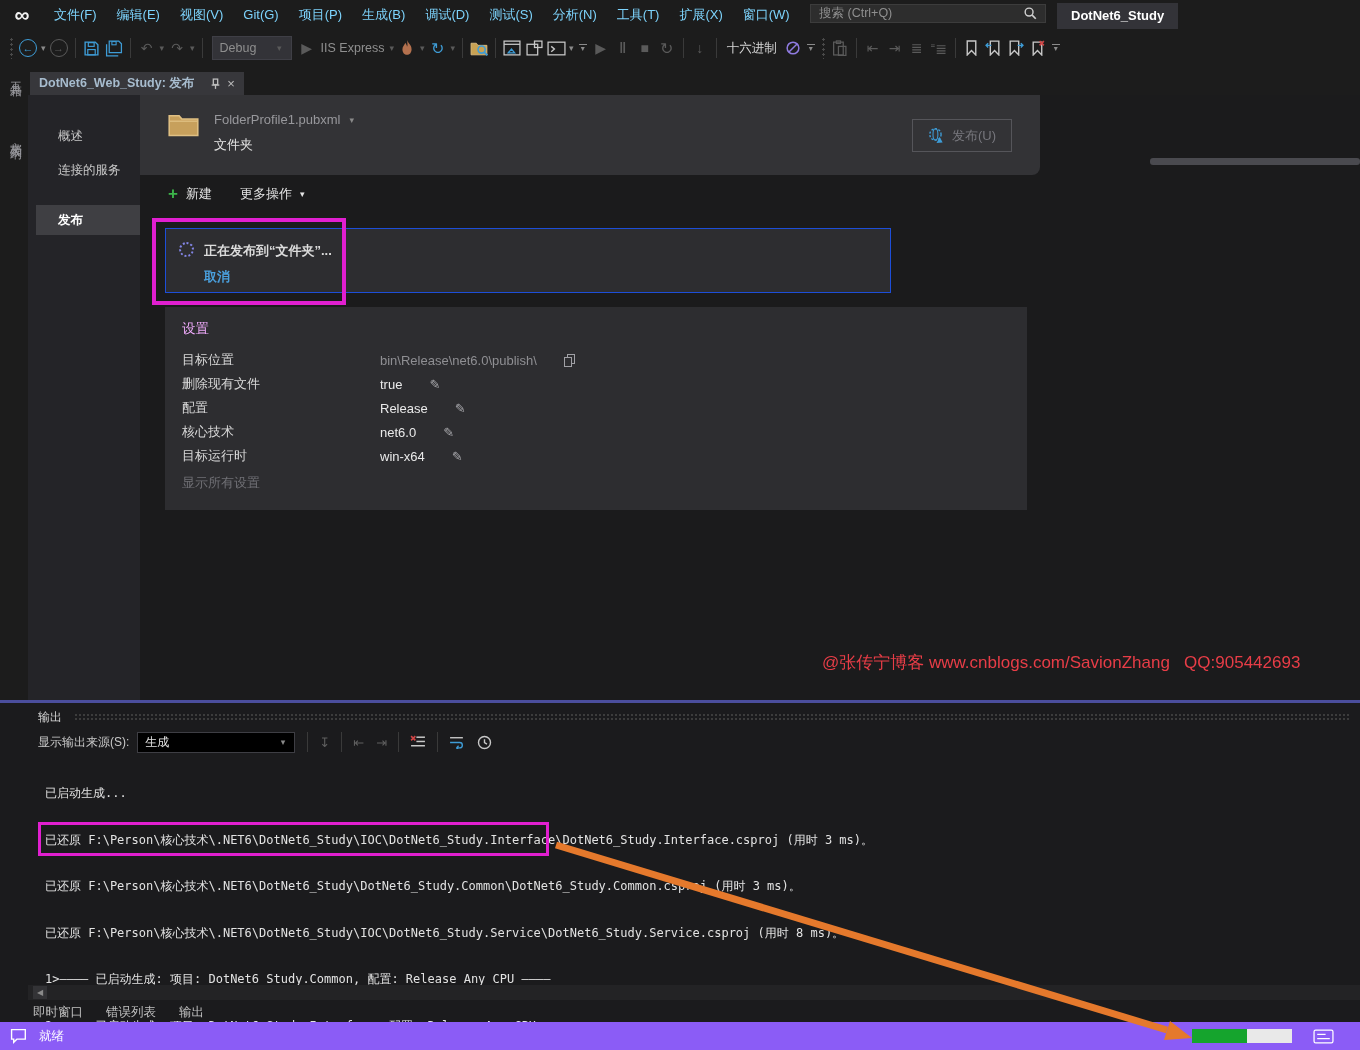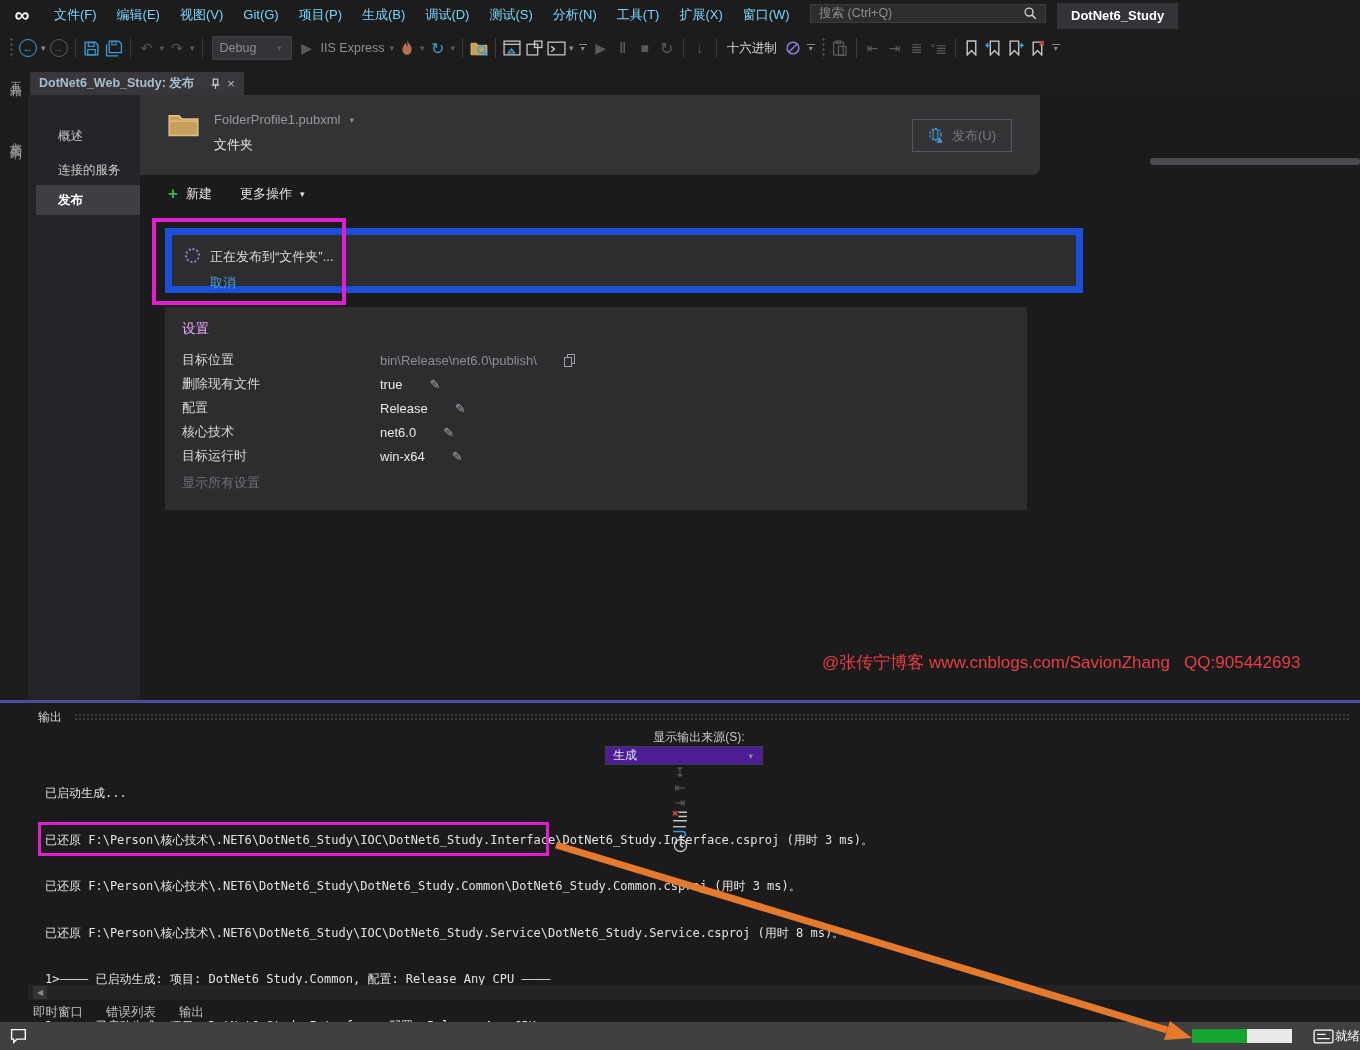--- a/index.html
+++ b/index.html
@@ -62,22 +62,22 @@
   .publish-btn { position:absolute; right:28px; top:24px; width:100px; height:33px;
     border:1px solid #55555A; display:flex; align-items:center; justify-content:center; gap:7px;
     font-size:13px; color:#77777D; background:transparent; }
   .hdr-folder { position:absolute; left:27px; top:16px; }
   .hscroll-thumb { position:absolute; left:1122px; top:63px; width:210px; height:7px;
     background:#4A4A4F; border-radius:3px; }
   .actions-row { position:absolute; left:140px; top:88px; height:22px; display:flex;
     align-items:center; gap:6px; font-size:13px; color:#E6E6E6; }
   .plus { color:#3CB44A; font-size:17px; font-weight:bold; margin-right:2px; }
   .more-actions { margin-left:22px; display:flex; align-items:center; gap:6px; }
-  .progress-box { position:absolute; left:137px; top:133px; width:918px; height:65px;
-    background:#2D2D30; border:7px solid #1d4ed8; }
+  .progress-box { position:absolute; left:137px; top:133px; width:726px; height:65px;
+    background:#2D2D30; border:1px solid #1d4ed8;font-weight:bold; }
   .spinner { position:absolute; left:13px; top:13px; width:15px; height:15px;
     border:2px dotted #8486E8; border-radius:50%; }
   .progress-text { position:absolute; left:38px; top:13px; font-size:13px; color:#DCDCDC; }
   .cancel-link { position:absolute; left:38px; top:39px; font-size:13px; color:#4AA0DE; }
   .magenta-1 { position:absolute; left:124px; top:123px; width:194px; height:87px;
     border:4px solid #E11FD0; z-index:20; }
   .settings-card { position:absolute; left:137px; top:212px; width:862px; height:203px; background:#2D2D30; }
   .settings-title { position:absolute; left:17px; top:13px; font-size:13.5px; color:#f0abfc; }
   .s-row { position:absolute; left:17px; height:24px; display:flex; align-items:center; }
   .s-label { width:198px; font-size:13px; color:#D8D8D8; }
@@ -90,40 +90,40 @@
   .copy-ico i.f { left:3px; top:0; }
   .show-all { position:absolute; left:17px; top:167px; font-size:13px; color:#707075; }
   .watermark { position:absolute; left:794px; top:556px; font-size:17px; color:#E83D47; white-space:pre; }
   
   .output-panel { position:absolute; left:0; top:700px; width:1360px; height:322px;
     background:#1B1B1D; border-top:3px solid #4B4E9D; }
   .op-title-row { position:absolute; left:0; top:6px; width:1360px; height:16px; display:flex; align-items:center; }
   .op-title { font-size:12px; color:#D4D4D4; margin-left:38px; }
   .op-dots { flex:1; height:9px; margin:0 10px 0 12px;
     background-image:radial-gradient(#3C3C3C 1px, transparent 1.2px); background-size:4px 4px; }
-  .op-controls { position:absolute; left:0; top:26px; width:1360px; height:26px; display:flex; align-items:center;flex-direction:column; }
+  .op-controls { position:absolute; left:0; top:26px; width:1360px; height:26px; display:flex; align-items:center; }
   .op-src-label { font-size:12px; color:#C8C8C8; margin-left:38px; }
-  .op-dd { width:158px; height:21px; background:#4c1d95; border:1px solid #3E3E44; margin-left:8px;
+  .op-dd { width:158px; height:21px; background:#000000; border:1px solid #3E3E44; margin-left:8px;
     display:flex; align-items:center; font-size:12px; color:#E4E4E4; padding:0 7px; }
   .op-dd .dd-label { flex:1; }
   .op-ico { margin:0 6px; display:flex; align-items:center; color:#5F5F5F; font-size:13px; }
   .op-ico.lit { color:#C8C8C8; }
   .output-text { position:absolute; left:45px; top:52px; font-family:"DejaVu Sans Mono", monospace;
     font-size:12px; line-height:15.5px; color:#E2E2E2; white-space:pre; }
   .magenta-2 { position:absolute; left:38px; top:119px; width:511px; height:34px;
     border:3px solid #E11FD0; z-index:20; }
   .h-scrollbar { position:absolute; left:28px; top:282px; width:1332px; height:15px; background:#232325; }
   .h-scrollbar .sb-btn { position:absolute; left:5px; top:1px; width:14px; height:13px; background:#333336;
     color:#8A8A8A; font-size:8px; display:flex; align-items:center; justify-content:center; }
   .bottom-tabs { position:absolute; left:33px; top:301px; display:flex; gap:23px; }
   .b-tab { font-size:12.5px; color:#C0C0C0; }
   .b-tab .under { height:5px; background:#39393D; margin-top:3px; }
   
-  .status-bar { position:absolute; left:0; top:1022px; width:1360px; height:28px; background:#404040;
-    display:flex; align-items:center;justify-content:space-between; }
+  .status-bar { position:absolute; left:0; top:1022px; width:1360px; height:28px; background:#8b5cf6;
+    display:flex; align-items:center; }
   .ready-label { font-size:12.5px; color:#FFF; margin-left:10px; }
   .sb-progress { position:absolute; left:1192px; top:7px; width:100px; height:14px; background:#E9E9E9; }
   .sb-progress .fill { height:100%; width:55%; background:#15A42D; }
   .sb-right-ico { position:absolute; left:1313px; top:7px; }
   
   .arrow-overlay { position:absolute; left:0; top:0; width:1360px; height:1050px;
     pointer-events:none; z-index:40; }
 </style>
 </head>
 <body>
@@ -306,21 +306,21 @@
       <line x1="1.5" y1="6.5" x2="8.5" y2="6.5" stroke="#BEBEBE" stroke-width="1.2"></line>
       <line x1="5" y1="6.5" x2="5" y2="10" stroke="#BEBEBE" stroke-width="1.2"></line>
     </svg>
     <span class="t-ico" style="font-size:13px">×</span>
   </div>
 
   <div class="doc-area">
     <div class="pub-nav">
       <div class="pub-nav-item" style="margin-top:26px">概述</div>
       <div class="pub-nav-item" style="margin-top:4px">连接的服务</div>
-      <div class="pub-nav-item sel" style="margin-top:0">发布</div>
+      <div class="pub-nav-item sel" style="margin-top:20px">发布</div>
     </div>
 
     <div class="header-card">
       <svg class="hdr-folder" width="33" height="27" viewBox="0 0 30 24">
         <path d="M2 4 h9 l2.5 3 H28 V22 H2 Z" fill="#C7A05C" stroke="#E0C083" stroke-width="1.4"></path>
         <path d="M2 9 H28" stroke="#E0C083" stroke-width="1.2"></path>
       </svg>
       <div class="profile-row">
         <span>FolderProfile1.pubxml</span>
         <span class="caret">▾</span>

